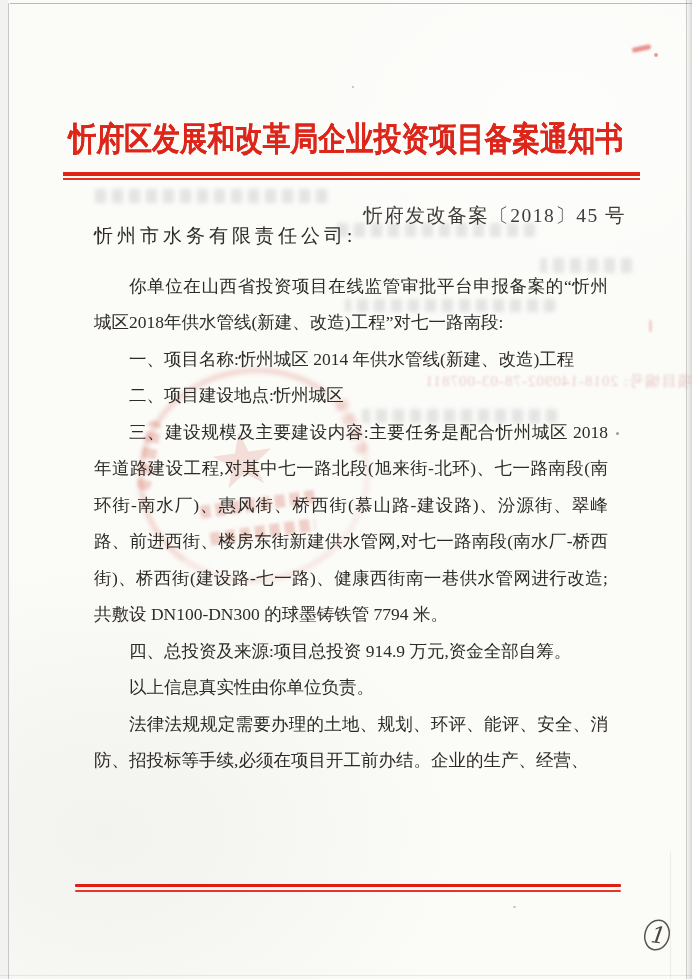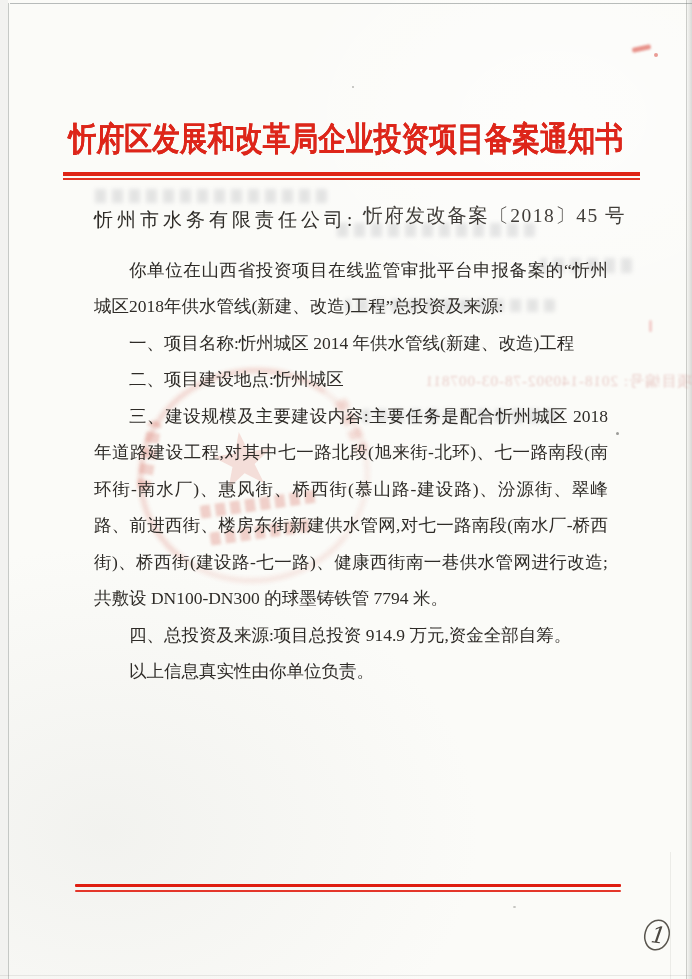--- a/index.html
+++ b/index.html
@@ -38,21 +38,21 @@
   .title-rule{position:absolute;left:63px;top:172px;width:577px;height:10px;}
   .title-rule .r1{height:4px;background:#df2516;}
   .title-rule .r2{height:2px;background:#e23322;margin-top:2px;}
   .doc-number{
     position:absolute;left:66px;top:202px;width:560px;
     text-align:right;font-size:19.5px;letter-spacing:1.5px;color:#403d39;
   }
 
   
   .body-text{
-    position:absolute;left:94px;top:202px;width:514px;
+    position:absolute;left:94px;top:218px;width:514px;
     font-size:17.5px;line-height:36.5px;color:#2e2b27;
     text-align:justify;word-break:break-all;
   }
   .body-text p{margin:0;text-indent:2em;}
   .body-text p.recipient{text-indent:0;letter-spacing:4px;font-size:19px;margin-bottom:13px;}
 
   
   .bottom-rule{position:absolute;left:75px;top:884px;width:546px;}
   .bottom-rule .r1{height:3px;background:#df1d10;border-radius:1px;}
   .bottom-rule .r2{height:2.5px;background:#e4362a;margin-top:2.5px;border-radius:1px;}
@@ -147,26 +147,27 @@
 
   <div class="title">忻府区发展和改革局企业投资项目备案通知书</div>
   <div class="title-rule">
     <div class="r1"></div>
     <div class="r2"></div>
   </div>
   <div class="doc-number">忻府发改备案〔2018〕45 号</div>
 
   <div class="body-text">
     <p class="recipient">忻州市水务有限责任公司:</p>
-    <p>你单位在山西省投资项目在线监管审批平台申报备案的“忻州城区2018年供水管线(新建、改造)工程”总投资及来源:</p>
+    <p>你单位在山西省投资项目在线监管审批平台申报备案的“忻州城区2018年供水管线(新建、改造)工程”对七一路南段:</p>
     <p>一、项目名称:忻州城区 2014 年供水管线(新建、改造)工程</p>
     <p>二、项目建设地点:忻州城区</p>
     <p>三、建设规模及主要建设内容:主要任务是配合忻州城区 2018年道路建设工程,对其中七一路北段(旭来街-北环)、七一路南段(南环街-南水厂)、惠风街、桥西街(慕山路-建设路)、汾源街、翠峰路、前进西街、楼房东街新建供水管网,对七一路南段(南水厂-桥西街)、桥西街(建设路-七一路)、健康西街南一巷供水管网进行改造;共敷设 DN100-DN300 的球墨铸铁管 7794 米。</p>
     <p>四、总投资及来源:项目总投资 914.9 万元,资金全部自筹。</p>
     <p>以上信息真实性由你单位负责。</p>
+    <p>法律法规规定需要办理的土地、规划、环评、能评、安全、消防、招投标等手续,必须在项目开工前办结。企业的生产、经营、</p>
   </div>
 
   <div class="bottom-rule">
     <div class="r1"></div>
     <div class="r2"></div>
   </div>
 
   <div class="red-smudge"></div>
   <div class="red-dot"></div>
   <div class="red-speck"></div>

